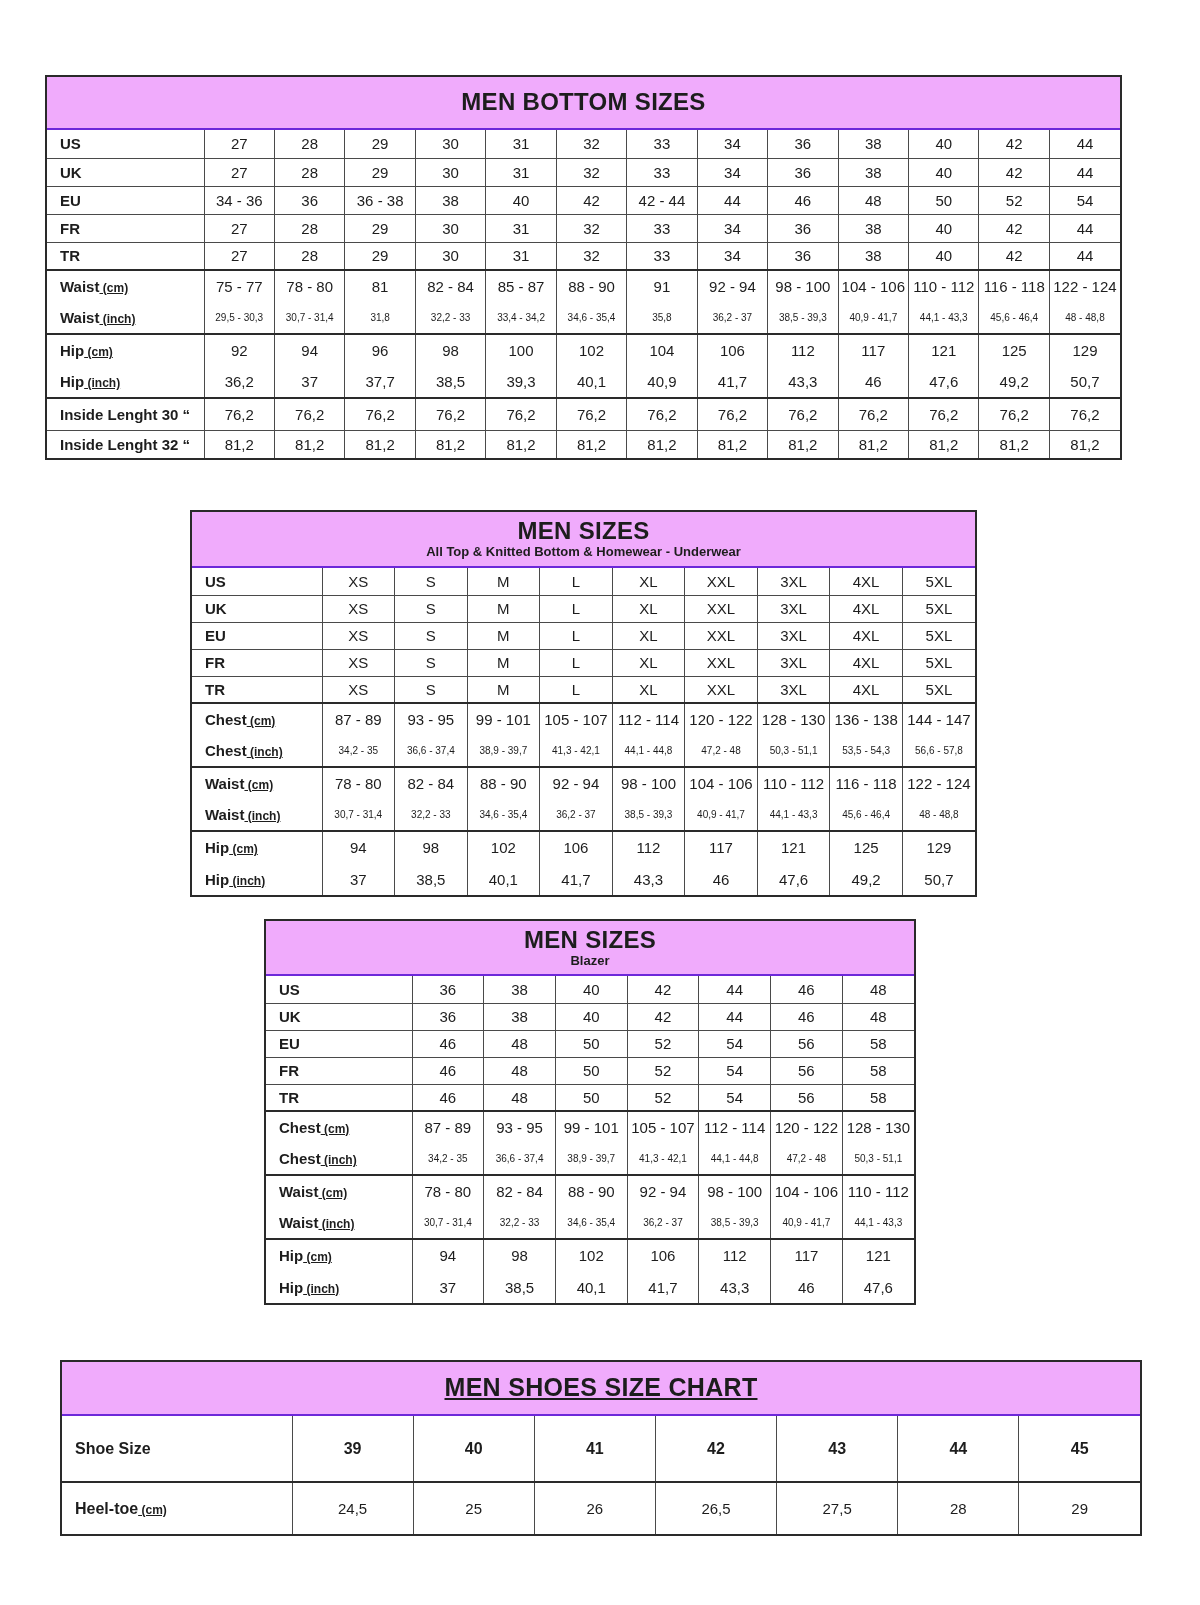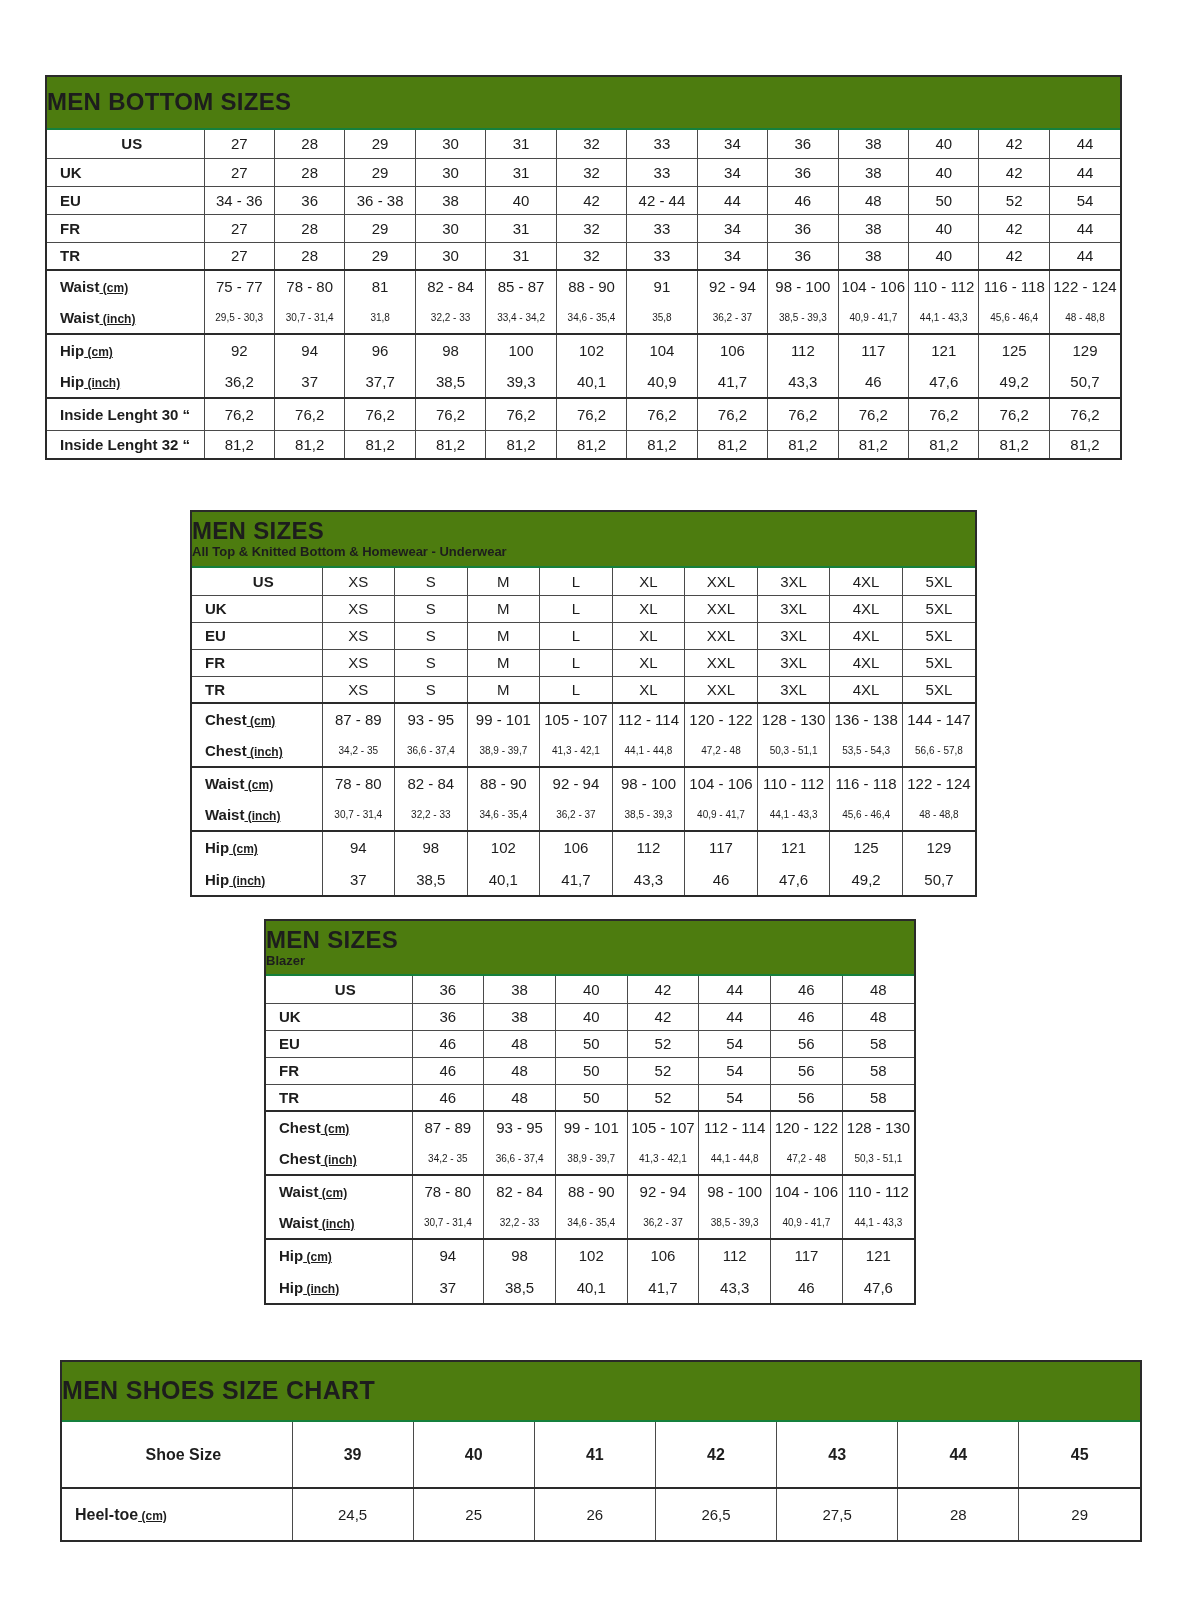--- a/index.html
+++ b/index.html
@@ -15,29 +15,29 @@
     position:absolute;
     border:2px solid #2a2a2a;
     background:#ffffff;
   }
   .tbl1 { left:45px;  top:75px;   width:1077px; }
   .tbl2 { left:190px; top:510px;  width:787px;  }
   .tbl3 { left:264px; top:919px;  width:652px;  }
   .tbl4 { left:60px;  top:1360px; width:1082px; }
 
   .band {
-    background:#4d7c0f;
-    border-bottom:2px solid #15803d;
-    text-align:left;
+    background:#f0abfc;
+    border-bottom:2px solid #6d28d9;
+    text-align:center;
     display:flex; flex-direction:column; justify-content:center;
   }
   .tbl1 .band { height:53px; }
   .tbl2 .band { height:56px; }
   .tbl3 .band { height:55px; }
-  .tbl4 .band { height:60px; }
+  .tbl4 .band { height:54px;text-decoration:underline; }
   .band h2 { margin:0; font-size:24px; font-weight:bold; letter-spacing:0.3px; line-height:1.1; }
   .tbl4 .band h2 { font-size:25px; }
   .band .sub { font-size:13px; font-weight:bold; line-height:1.2; }
 
   table { border-collapse:collapse; width:100%; table-layout:fixed; }
   col.label { }
   .tbl1 col.label { width:157px; }
   .tbl2 col.label { width:130px; }
   .tbl3 col.label { width:146px; }
   .tbl4 col.label { width:230px; }
@@ -46,21 +46,21 @@
     border-left:1px solid #4a4a4a;
     border-top:1px solid #4a4a4a;
     text-align:center;
     font-size:15px;
     font-weight:normal;
     padding:0;
     white-space:nowrap;
     vertical-align:middle;
   }
   tr > *:first-child { border-left:none; }
-  tbody tr:first-child > * { border-top:none;text-align:center; }
+  tbody tr:first-child > * { border-top:none; }
   tr.g-start > * { border-top:2px solid #2a2a2a; }
   tr.g-end  > * { border-top:none; }
 
   th.lbl { text-align:left; padding-left:13px; font-weight:bold; font-size:15px; }
   .unit { font-size:12px; font-weight:bold;text-decoration:underline; }
   tr.small td { font-size:10px; }
   tr.boldv td { font-weight:bold; font-size:16px;margin-left:44px; }
 
   .tbl1 tbody tr { height:28px; }
   .tbl1 tbody tr.g-start, .tbl1 tbody tr.g-end { height:32px; }

